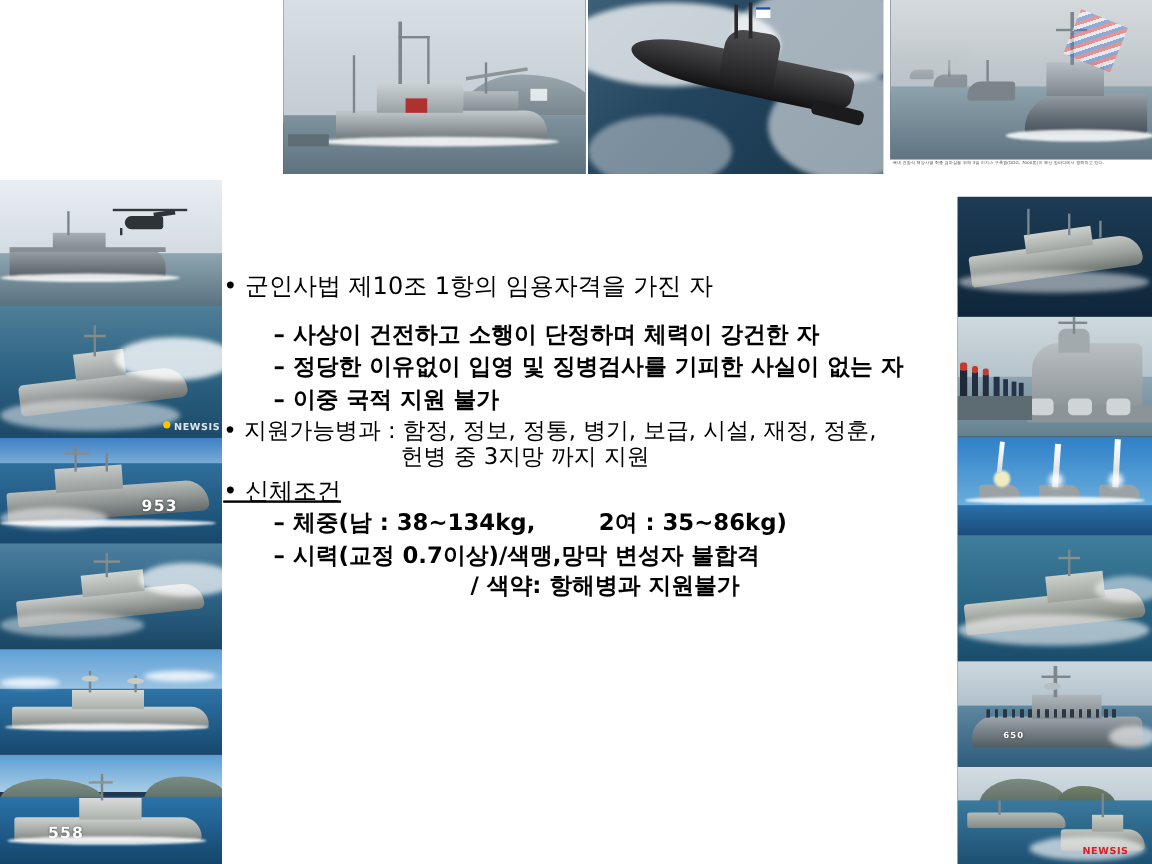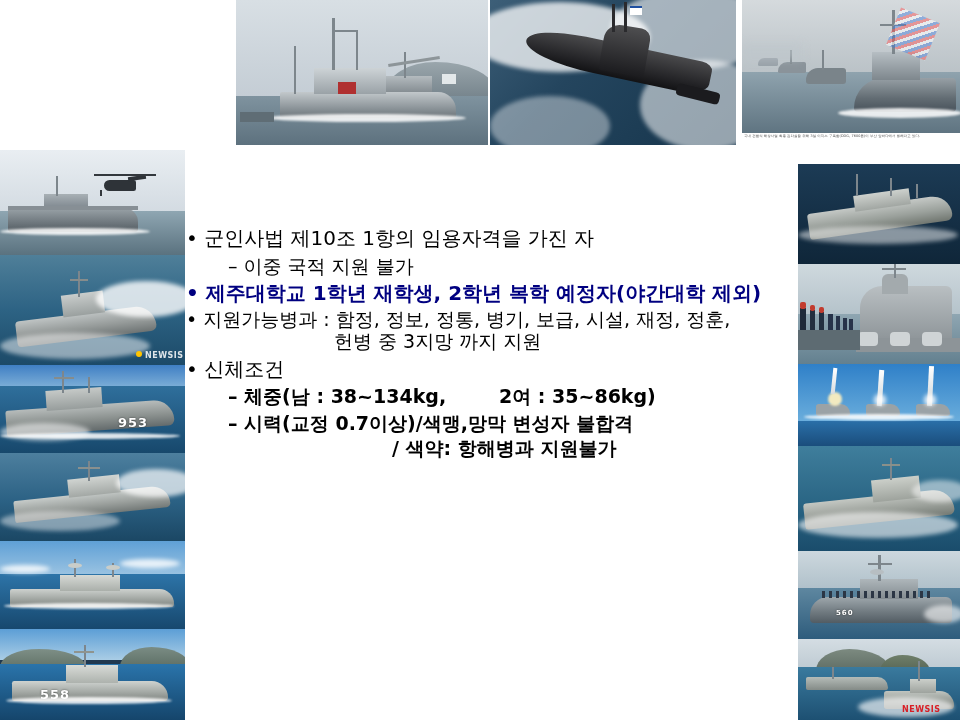--- a/index.html
+++ b/index.html
@@ -131,30 +131,30 @@
     position: absolute;
     left: 186px; top: 228px;
     width: 620px;
   }
   .line {
     position: relative;
     color: #000000;
     white-space: pre;
     line-height: 1.0;
   }
-  .l-l1  { font-size: 20px; margin-left: 0px;   margin-bottom: 9px; }
+  .l-l1  { font-size: 20px; margin-left: 0px;   margin-bottom: 22px; }
   .l-d1  { font-size: 19px; margin-left: 42px;  margin-bottom: 8px; font-weight: bold; }
   .l-d2  { font-size: 19px; margin-left: 42px;  margin-bottom: 8px; font-weight: bold; }
-  .l-d3  { font-size: 19px; margin-left: 42px;  margin-bottom: 7px; font-weight: normal; }
+  .l-d3  { font-size: 19px; margin-left: 42px;  margin-bottom: 7px; font-weight: bold; }
   .l-blue{ font-size: 20px; margin-left: 0px;   margin-bottom: 7px; color: #000080; font-weight: bold; }
   .l-star{ font-size: 16px; margin-left: 48px;  margin-bottom: 7px; font-weight: bold; }
   .l-br  { font-size: 19px; margin-left: 0px;   margin-bottom: 3px; }
   .l-br2 { font-size: 19px; margin-left: 148px; margin-bottom: 8px; }
   .l-gr  { font-size: 19px; margin-left: 0px;   margin-bottom: 8px; }
-  .l-ph  { font-size: 20px; margin-left: 0px;   margin-bottom: 8px; }
+  .l-ph  { font-size: 20px; margin-left: 0px;   margin-bottom: 8px; text-decoration: underline; }
   .l-s1  { font-size: 19px; margin-left: 42px;  margin-bottom: 8px; font-weight: bold; }
   .l-s2  { font-size: 19px; margin-left: 42px;  margin-bottom: 8px; font-weight: bold; }
   .l-s3  { font-size: 19px; margin-left: 42px;  margin-bottom: 6px; font-weight: bold; }
   .l-s4  { font-size: 19px; margin-left: 206px; margin-bottom: 0px; font-weight: bold; }
 
   .navy { color: #000080; }
   .bold { font-weight: bold; }
 </style>
 </head>
 <body>
@@ -381,21 +381,21 @@
     <div class="sea" style="height:58%; background:linear-gradient(#5e87a0,#2e5c7c);"></div>
     <div class="hull" style="left:12px; top:46px; width:142px; height:26px; border-radius:18px 6px 4px 4px;
                 background:linear-gradient(#9ea7ac,#727c82 55%,#525c63);"></div>
     <div class="super" style="left:62px; top:28px; width:58px; height:20px; background:linear-gradient(#aeb6ba,#828b90);"></div>
     <div class="mast" style="left:80px; top:4px; height:26px; width:3px;"></div>
     <div style="position:absolute; left:70px; top:12px; width:24px; height:2px; background:#7d868c;"></div>
     <div style="position:absolute; left:72px; top:18px; width:14px; height:6px; border-radius:50%; background:#b7bec2;"></div>
 
     <div style="position:absolute; left:24px; top:40px; width:112px; height:7px;
                 background:repeating-linear-gradient(90deg,#2b3645 0 3px, transparent 3px 7px);"></div>
-    <div class="hullnum" style="left:38px; top:58px; font-size:7px;">560</div>
+    <div class="hullnum" style="left:38px; top:58px; font-size:7px;">650</div>
     <div class="foam" style="left:126px; top:54px; width:40px; height:18px; background:rgba(255,255,255,0.6);"></div>
   </div>
 
   <div class="photo" style="left:798px; top:639px; width:162px; height:81px;">
     <div class="sky sky-pale" style="height:36%; background:linear-gradient(#d4dde3,#bfcbd3);"></div>
     <div class="land" style="left:18px; top:10px; width:74px; height:24px; background:linear-gradient(#7c8a80,#5d6b62);"></div>
     <div class="land" style="left:82px; top:16px; width:50px; height:18px; background:linear-gradient(#8794899,#66736a);"></div>
     <div class="sea" style="height:66%; background:linear-gradient(#3a7a9e,#1d5072);"></div>
     <div class="hull" style="left:8px; top:38px; width:82px; height:13px; background:linear-gradient(#b5bcb8,#848b87); border-radius:2px 12px 3px 2px;"></div>
     <div class="mast" style="left:34px; top:28px; height:12px;"></div>
@@ -404,23 +404,24 @@
     <div class="super" style="left:112px; top:40px; width:26px; height:14px; background:linear-gradient(#cbcfca,#9ea39e);"></div>
     <div class="mast" style="left:120px; top:22px; height:20px;"></div>
     <div class="foam" style="left:60px; top:58px; width:96px; height:20px; background:rgba(255,255,255,0.65);"></div>
     <div class="wm-newsis-red" style="left:104px; top:66px;">NEWSIS</div>
   </div>
 
 
   <div id="body-text">
 
     <div class="line l-l1">• 군인사법 제10조 1항의 임용자격을 가진 자</div>
+    <div class="line l-d1">– 사상이 건전하고 소행이 단정하며 체력이 강건한 자</div>
+    <div class="line l-d2">– 정당한 이유없이 입영 및 징병검사를 기피한 사실이 없는 자</div>
     <div class="line l-d3">– 이중 국적 지원 불가</div>
 
-    <div class="line l-blue">• 제주대학교 1학년 재학생, 2학년 복학 예정자(야간대학 제외)</div>
 
     <div class="line l-br">• 지원가능병과 : 함정, 정보, 정통, 병기, 보급, 시설, 재정, 정훈,</div>
     <div class="line l-br2">헌병 중 3지망 까지 지원</div>
 
 
     <div class="line l-ph">• 신체조건</div>
     <div class="line l-s2">– 체중(남 : 38~134kg,        2여 : 35~86kg)</div>
     <div class="line l-s3">– 시력(교정 0.7이상)/색맹,망막 변성자 불합격</div>
     <div class="line l-s4">/ 색약: 항해병과 지원불가</div>
 

